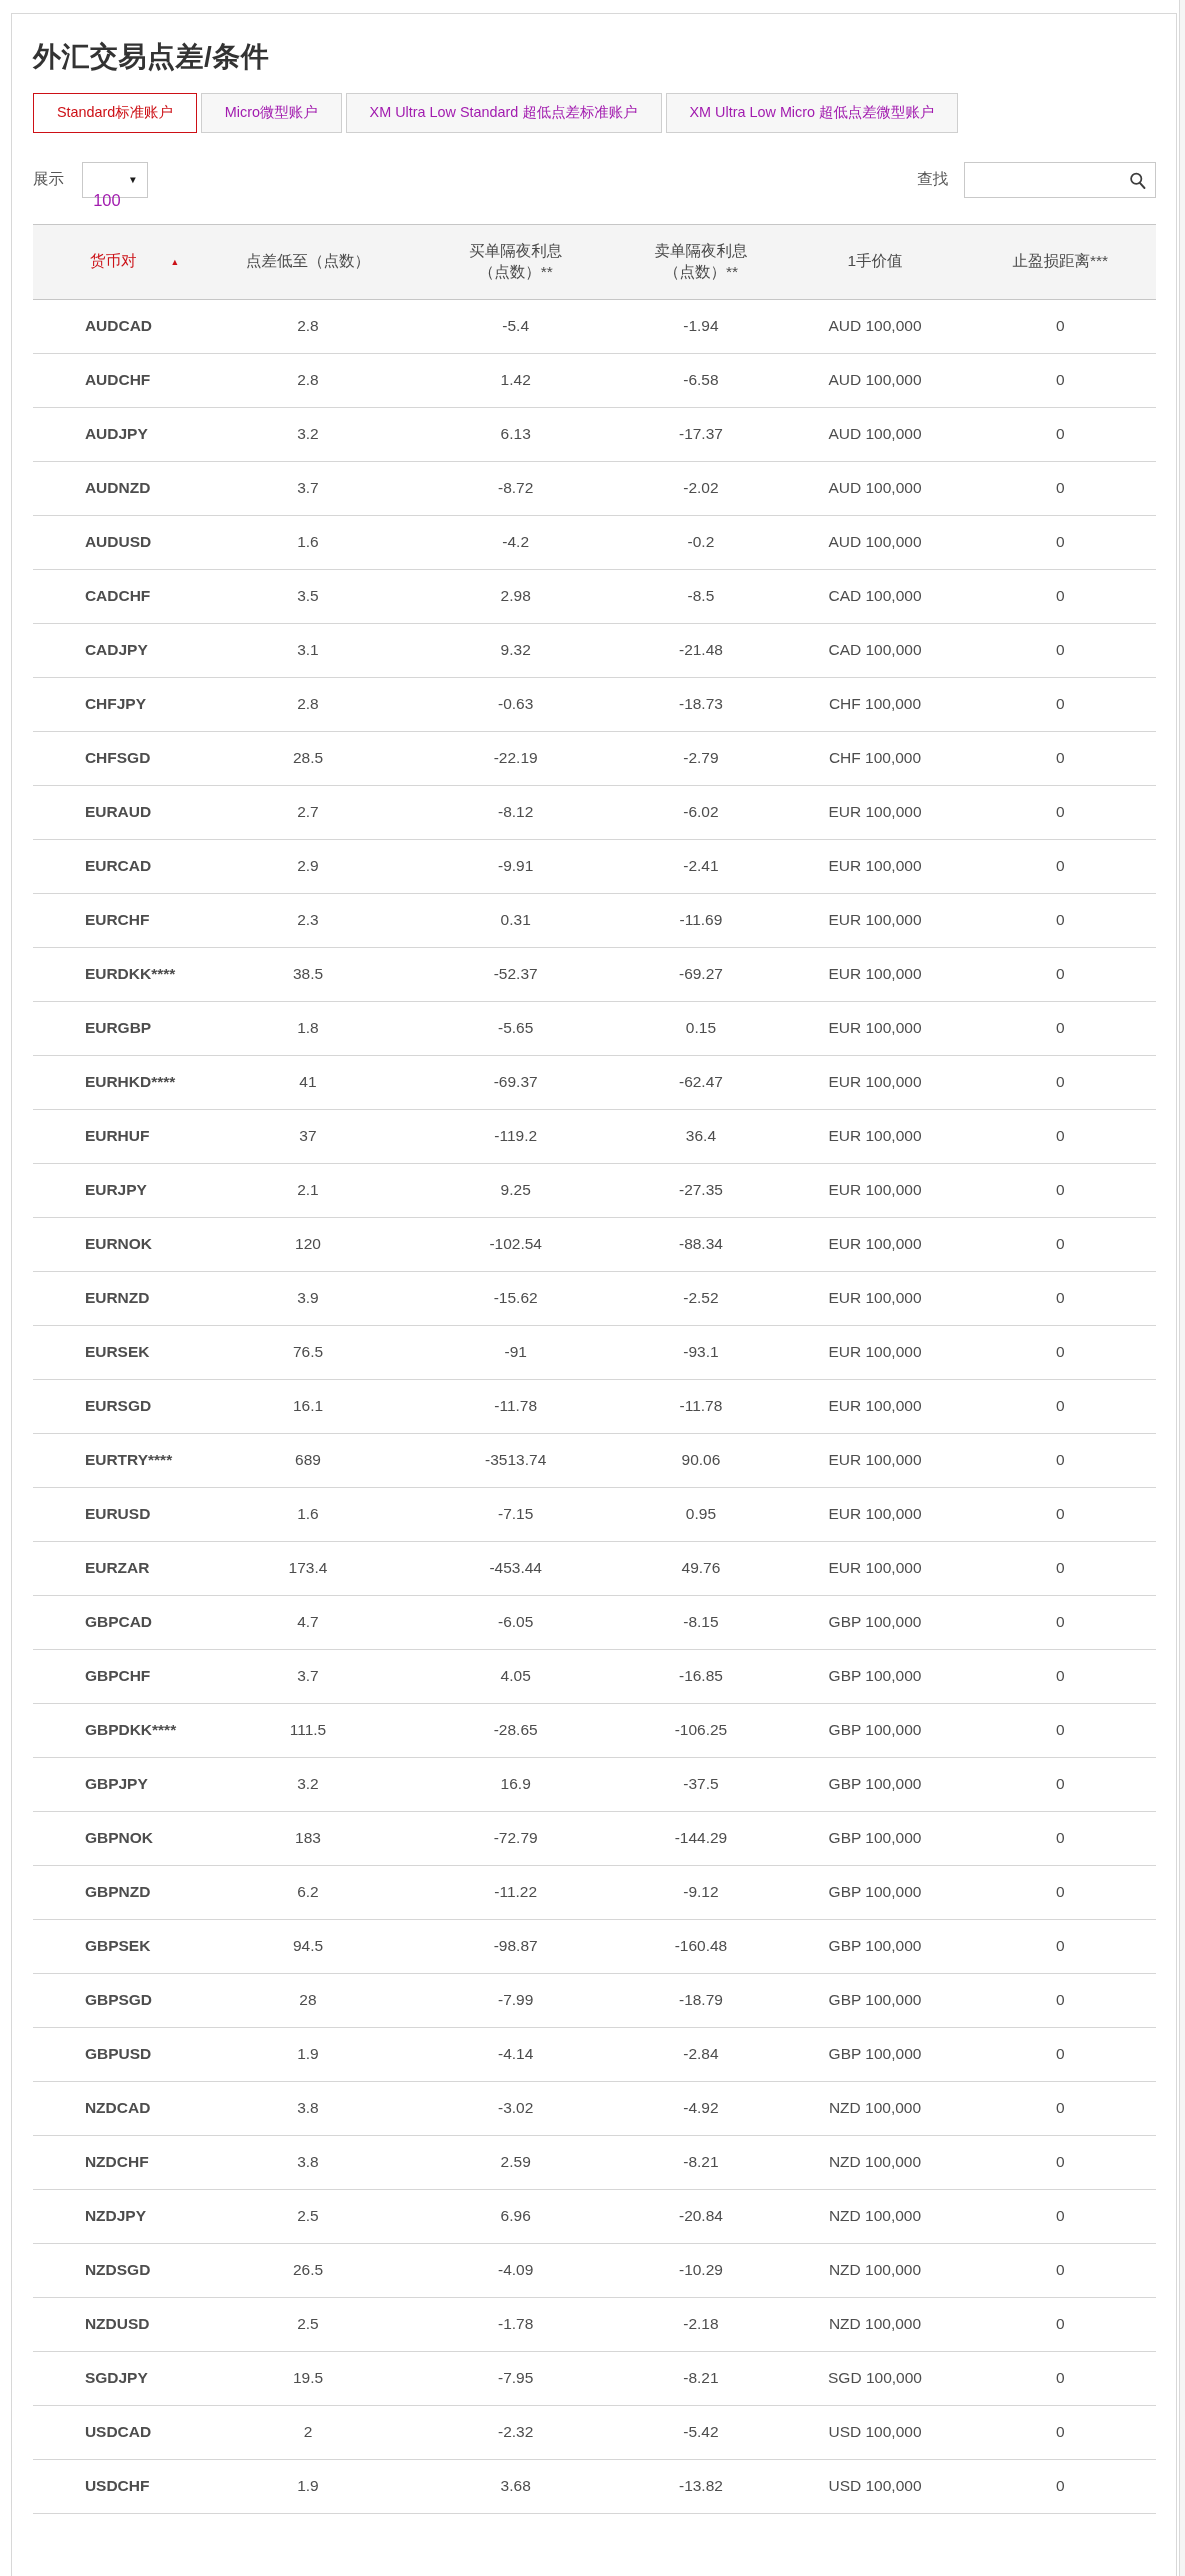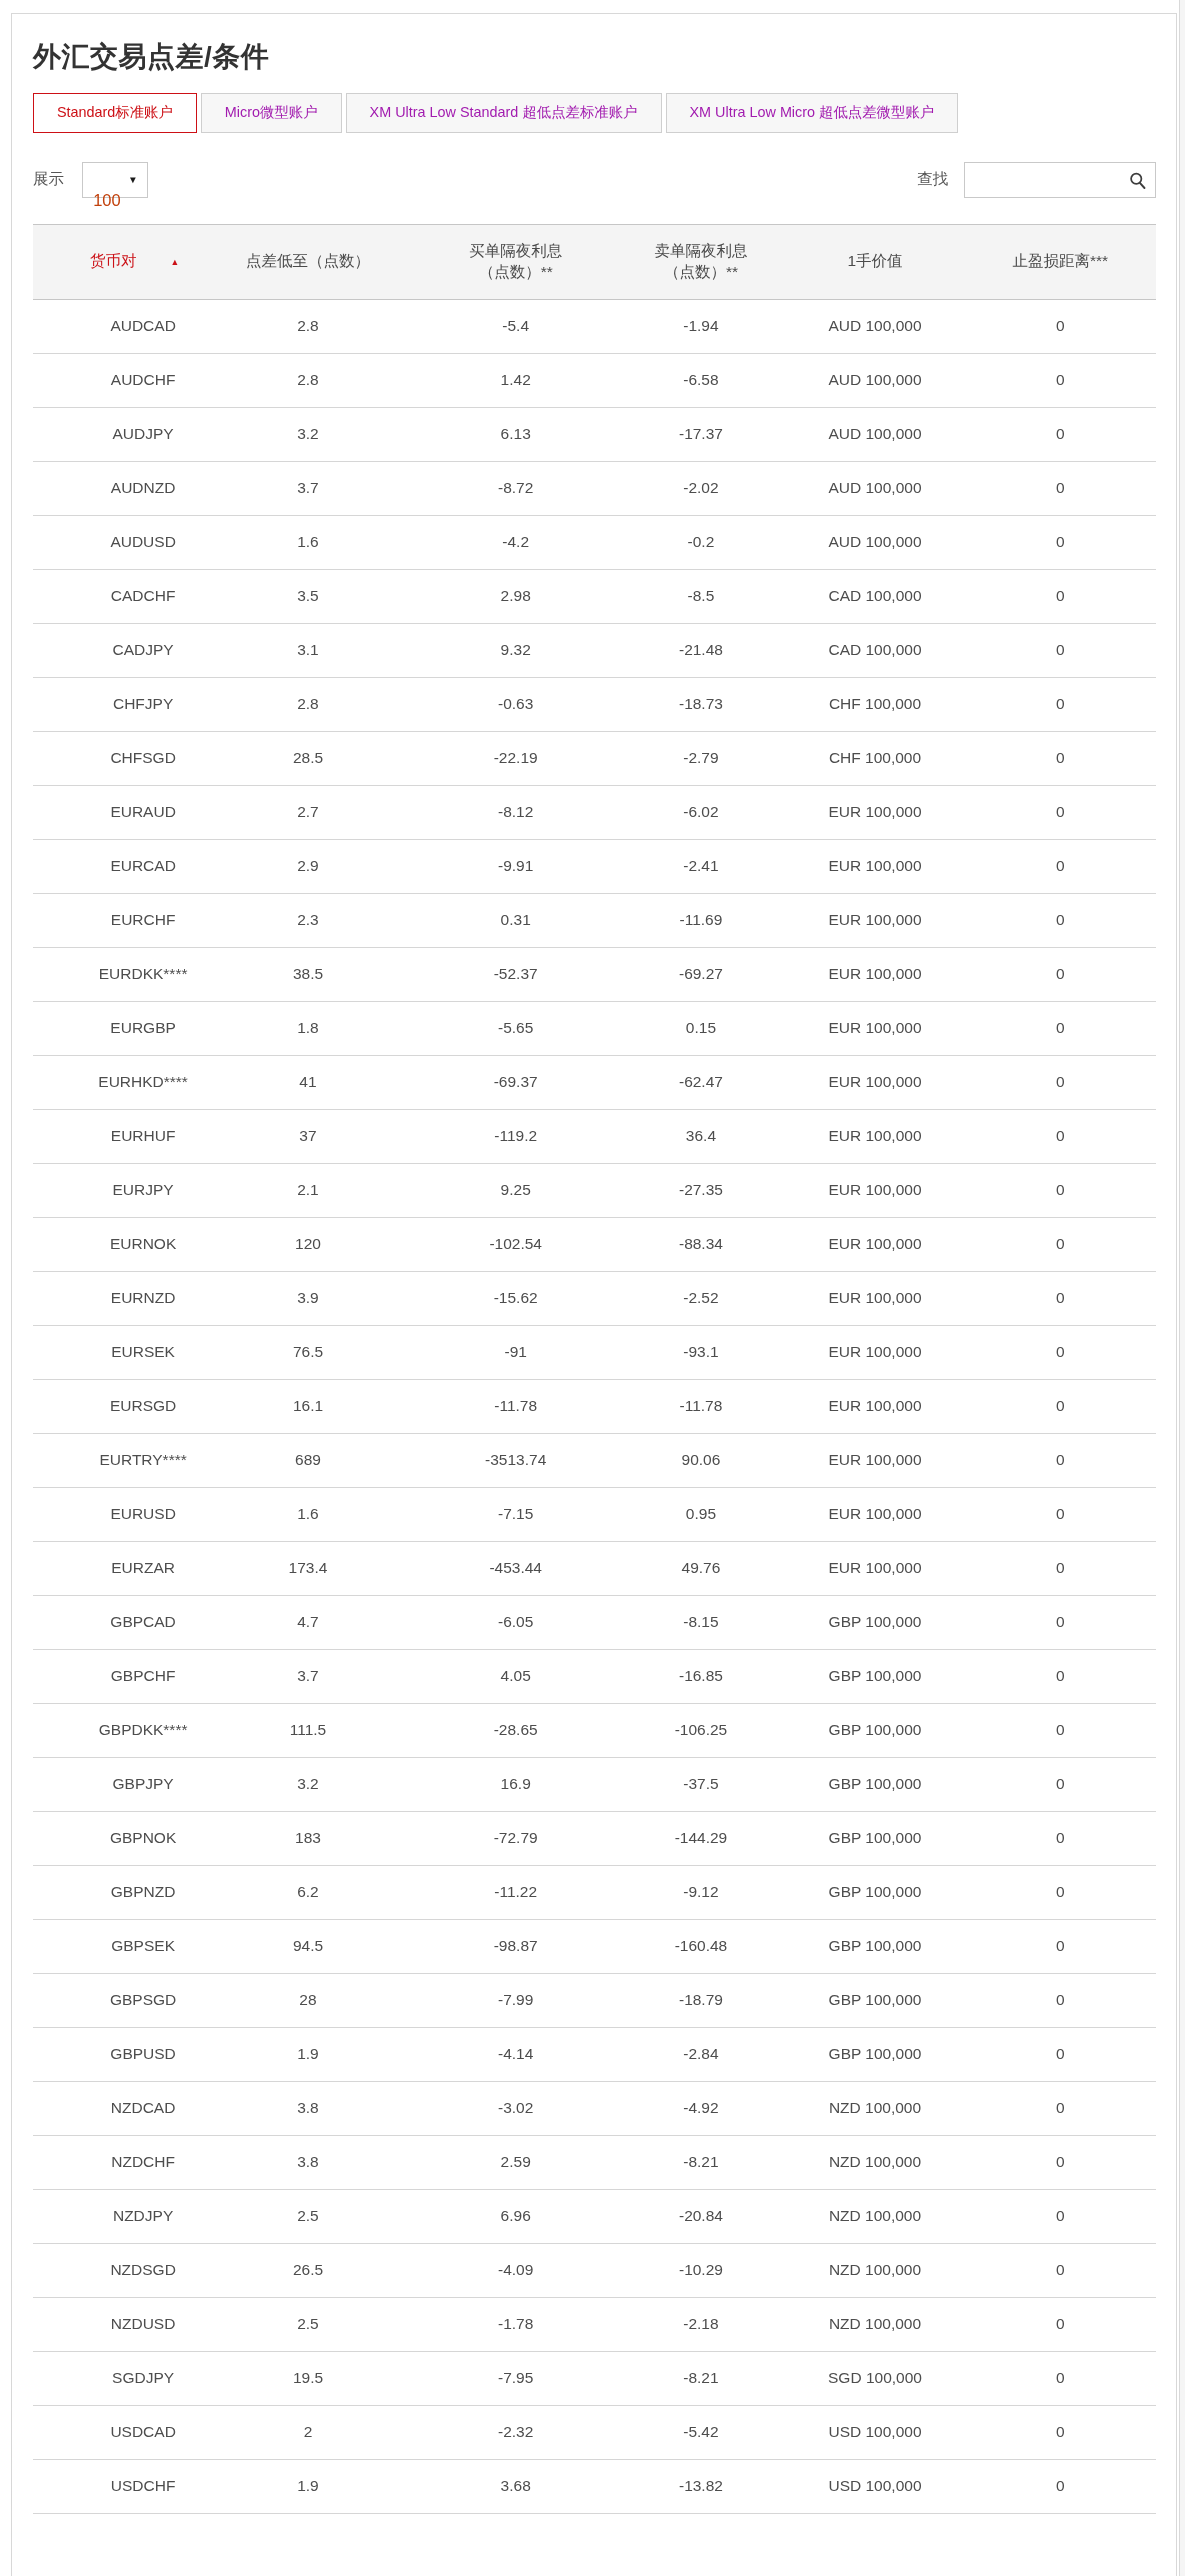--- a/index.html
+++ b/index.html
@@ -23,41 +23,41 @@
     font-size:14.4px; color:#a21caf; background:#f7f7f7; border:1px solid #cfcfcf; cursor:pointer; white-space:nowrap;
   }
   .tab.active { background:#fff; border:1.5px solid #cd1016; color:#cd1016; }
   .controls { margin-top:29px; display:flex; align-items:center; justify-content:space-between; }
   .ctl-left, .ctl-right { display:flex; align-items:center; }
   .ctl-label { font-size:15.5px; color:#555; }
   .length-select {
     margin-left:18.5px; width:66px; height:36px; border:1px solid #c9c9c9; background:#fff;
     display:flex; align-items:center; justify-content:center; gap:7.2px; cursor:pointer;
   }
-  .length-value { font-size:16.5px; color:#c2410c;margin-top:41px; }
+  .length-value { font-size:16.5px; color:#a21caf;margin-top:41px; }
   .caret-down { font-size:9.8px; color:#1a1a1a; }
   .search-box { margin-left:15.5px; position:relative; width:192px; height:36px; border:1px solid #c9c9c9; background:#fff; }
   .search-box input {
     width:100%; height:100%; border:none; outline:none; font-size:15.5px; padding:0 31px 0 8.2px;
     font-family:"Liberation Sans",sans-serif; color:#333; background:transparent;
   }
   .search-glyph { position:absolute; right:6.2px; top:7.2px; }
   table { width:100%; border-collapse:collapse; margin-top:26px; table-layout:fixed; }
   col.c1{width:15%} col.c2{width:19%} col.c3{width:18%} col.c4{width:15%} col.c5{width:16%} col.c6{width:17%}
   thead th {
     height:75px; background:#f4f4f4; border-top:1px solid #c6c6c6; border-bottom:1px solid #c6c6c6;
     font-weight:normal; font-size:15.5px; color:#4a4a4a; text-align:center; line-height:20.6px; vertical-align:middle;
   }
   thead th.col-pair { text-align:left; padding-left:57px; color:#cb1016; }
   .sort-arrow { color:#cb1016; font-size:8.8px; margin-left:34px; vertical-align:1px; }
   tbody td {
     height:54px; border-bottom:1px solid #d6d6d6; font-size:15.5px; color:#4d4d4d;
     text-align:center; vertical-align:middle; background:#fff;
   }
-  tbody td.cell-pair { text-align:center; padding-left:52px; }
+  tbody td.cell-pair { text-align:left; padding-left:52px;font-weight:bold; }
 </style>
 </head>
 <body>
 
 <div class="card">
 
   <h1 class="page-title">外汇交易点差/条件</h1>
 
   <div class="tabs">
     <div class="tab active">Standard标准账户</div>

